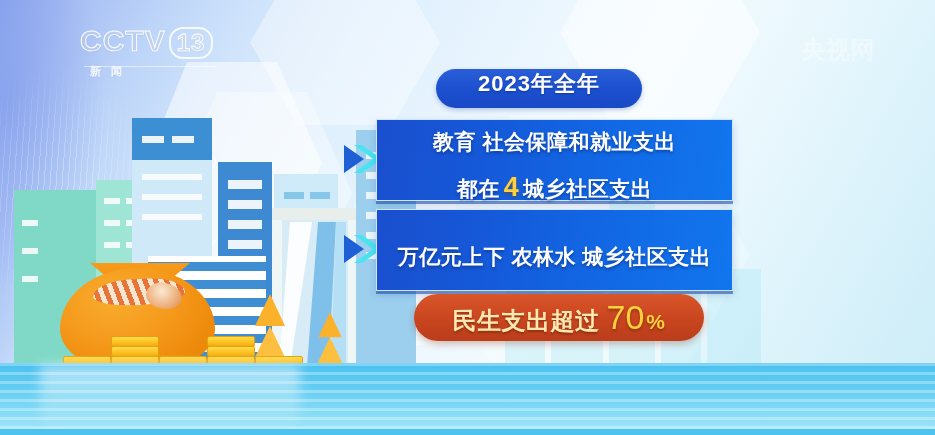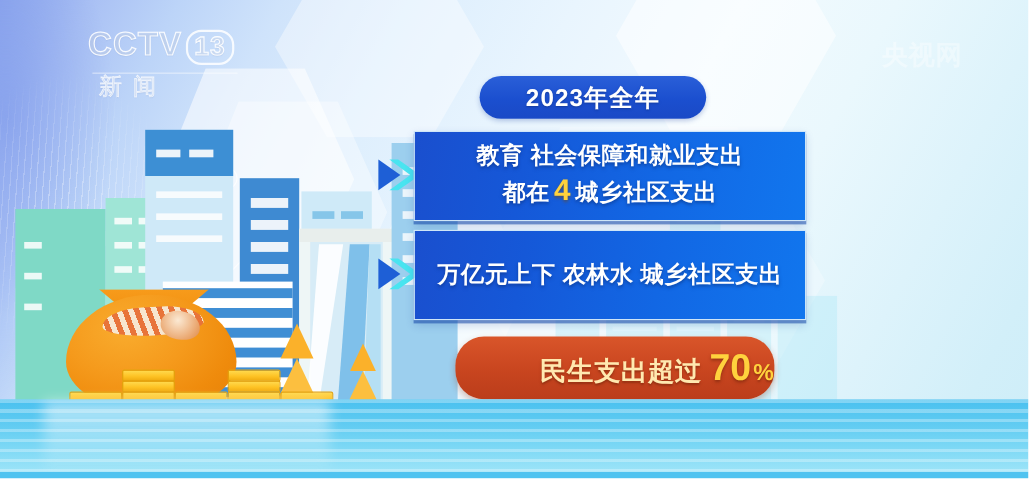--- a/index.html
+++ b/index.html
@@ -128,40 +128,40 @@
     font-size:30px;font-weight:700;letter-spacing:1px;line-height:1;
     -webkit-text-stroke:1px rgba(255,255,255,.9);
     color:rgba(255,255,255,.28);
   }
   .logo-main .num{
     display:inline-block;border:2px solid rgba(255,255,255,.85);
     border-radius:14px;padding:0 6px;margin-left:3px;font-size:24px;line-height:28px;
     color:rgba(255,255,255,.35);
   }
   .logo-sub{
-    margin-top:5px;font-size:21px;letter-spacing:10px;
+    margin-top:5px;font-size:11px;letter-spacing:10px;
     color:rgba(255,255,255,.45);-webkit-text-stroke:.7px rgba(255,255,255,.75);
     padding-left:10px;
   }
   .logo-rule{
     position:absolute;left:4px;right:4px;top:40px;height:1px;background:rgba(255,255,255,.55);
   }
   .wm-right{
     position:absolute;right:60px;top:34px;
     font-size:24px;font-weight:700;letter-spacing:.5px;
     color:rgba(255,255,255,.38);
     user-select:none;
   }
 
   
   .pill{
     position:absolute;left:436px;top:69px;width:206px;height:39px;
     border-radius:20px;
     background:linear-gradient(180deg,#2a5fd8,#1b4fcf 55%,#1a49c6);
-    display:flex;align-items:center;justify-content:center;
+    display:flex;align-items:flex-start;justify-content:center;
     box-shadow:0 2px 5px rgba(30,70,160,.28);
   }
   .pill-text{
     color:#fff;font-size:22px;font-weight:700;letter-spacing:1px;
     text-shadow:0 1px 2px rgba(12,40,110,.5);
   }
 
   .banner{
     position:absolute;left:376px;width:355px;
     background:linear-gradient(100deg,#1a4fce 0%,#1558d8 28%,#1267e4 62%,#1176ee 100%);
@@ -170,47 +170,48 @@
     display:flex;flex-direction:column;align-items:center;justify-content:center;
     color:#fff;
   }
   #banner1{top:119px;height:80px;}
   #banner2{top:209px;height:80px;}
 
   .banner-l1,.banner-l2{
     font-size:21px;font-weight:700;letter-spacing:.5px;line-height:1.28;
     text-shadow:0 2px 3px rgba(10,40,110,.55);
     white-space:nowrap;
+    margin-top:14px;
   }
   .hl{
     color:#ffd23d;font-size:27px;font-weight:700;
     padding:0 4px;
     text-shadow:0 2px 3px rgba(120,70,0,.55);
   }
 
   .arrow{
     position:absolute;width:46px;height:34px;
   }
   #arrow1{left:342px;top:142px;}
   #arrow2{left:342px;top:232px;}
 
   .badge{
-    position:absolute;left:414px;top:306px;width:290px;height:57px;
+    position:absolute;left:414px;top:294px;width:290px;height:47px;
     border-radius:26px;
     background:linear-gradient(180deg,#d9552a,#c8451f 55%,#bb3d1b);
-    display:flex;align-items:center;justify-content:flex-end;
+    display:flex;align-items:center;justify-content:center;
     box-shadow:0 3px 7px rgba(140,50,20,.32);
   }
   .badge-text{
     font-size:24px;font-weight:700;color:#ffe9b0;letter-spacing:.5px;
     text-shadow:0 2px 2px rgba(110,35,10,.55);
     display:flex;align-items:baseline;
   }
   .badge-num{
-    color:#ffd23d;font-size:34px;font-weight:700;padding-left:7px;letter-spacing:0;
+    color:#ffd23d;font-size:34px;font-weight:400;padding-left:7px;letter-spacing:0;
     text-shadow:0 2px 3px rgba(110,35,10,.6);
   }
   .badge-pct{color:#ffd23d;font-size:21px;font-weight:700;padding-left:2px;}
 
   
   .reflect{
     position:absolute;left:0;right:0;bottom:0;height:72px;
     background:
       repeating-linear-gradient(180deg, rgba(255,255,255,.30) 0 3px, rgba(255,255,255,0) 3px 9px),
       linear-gradient(180deg,#49c0ef 0%, #63cdf2 35%, #86dcf6 70%, #a6e7f9 100%);

